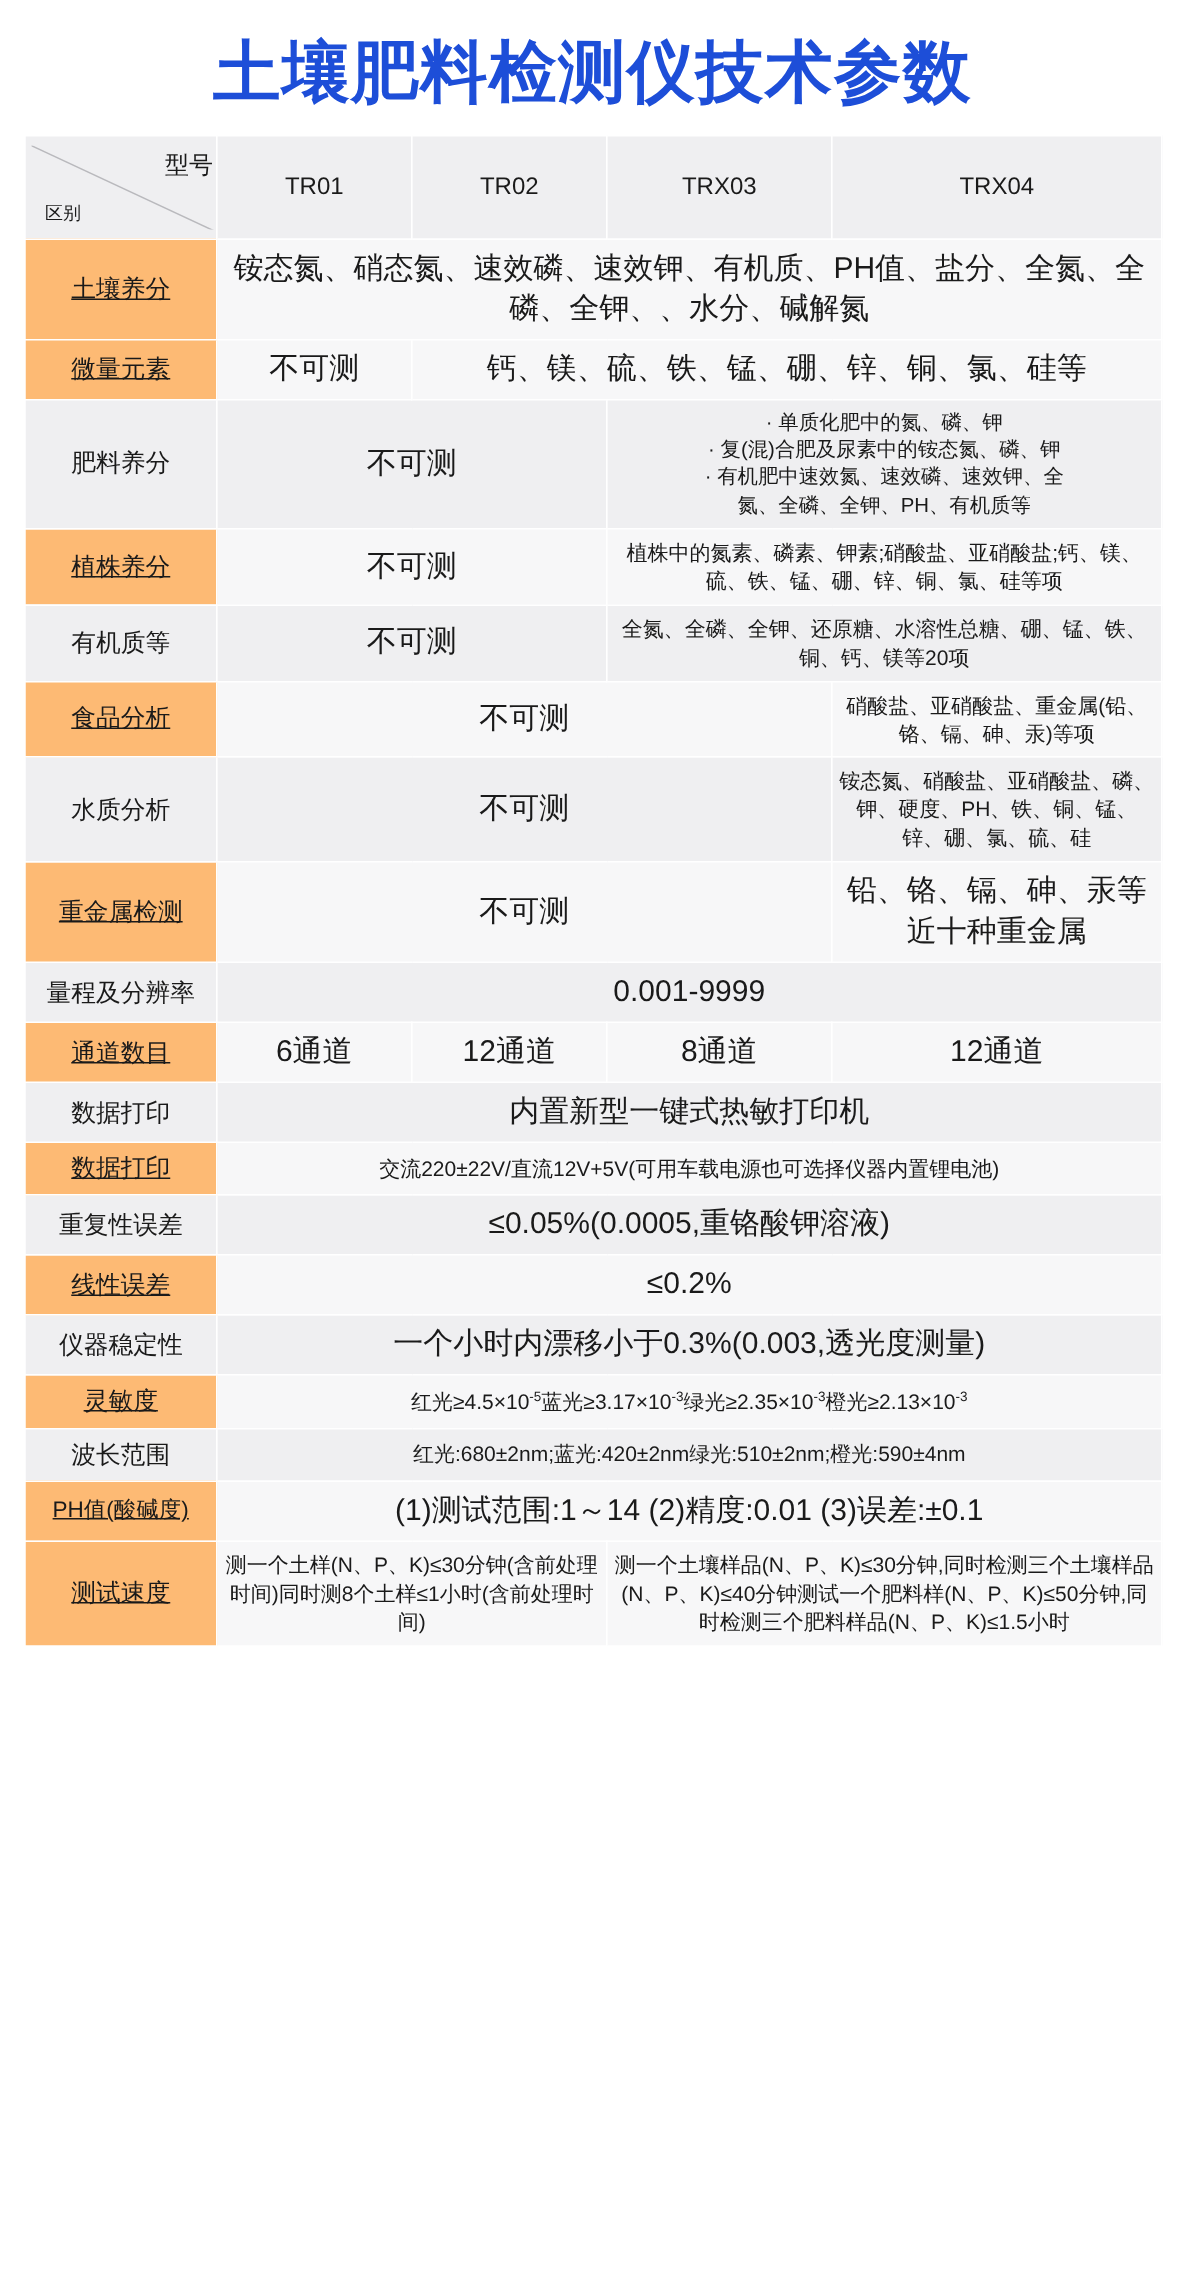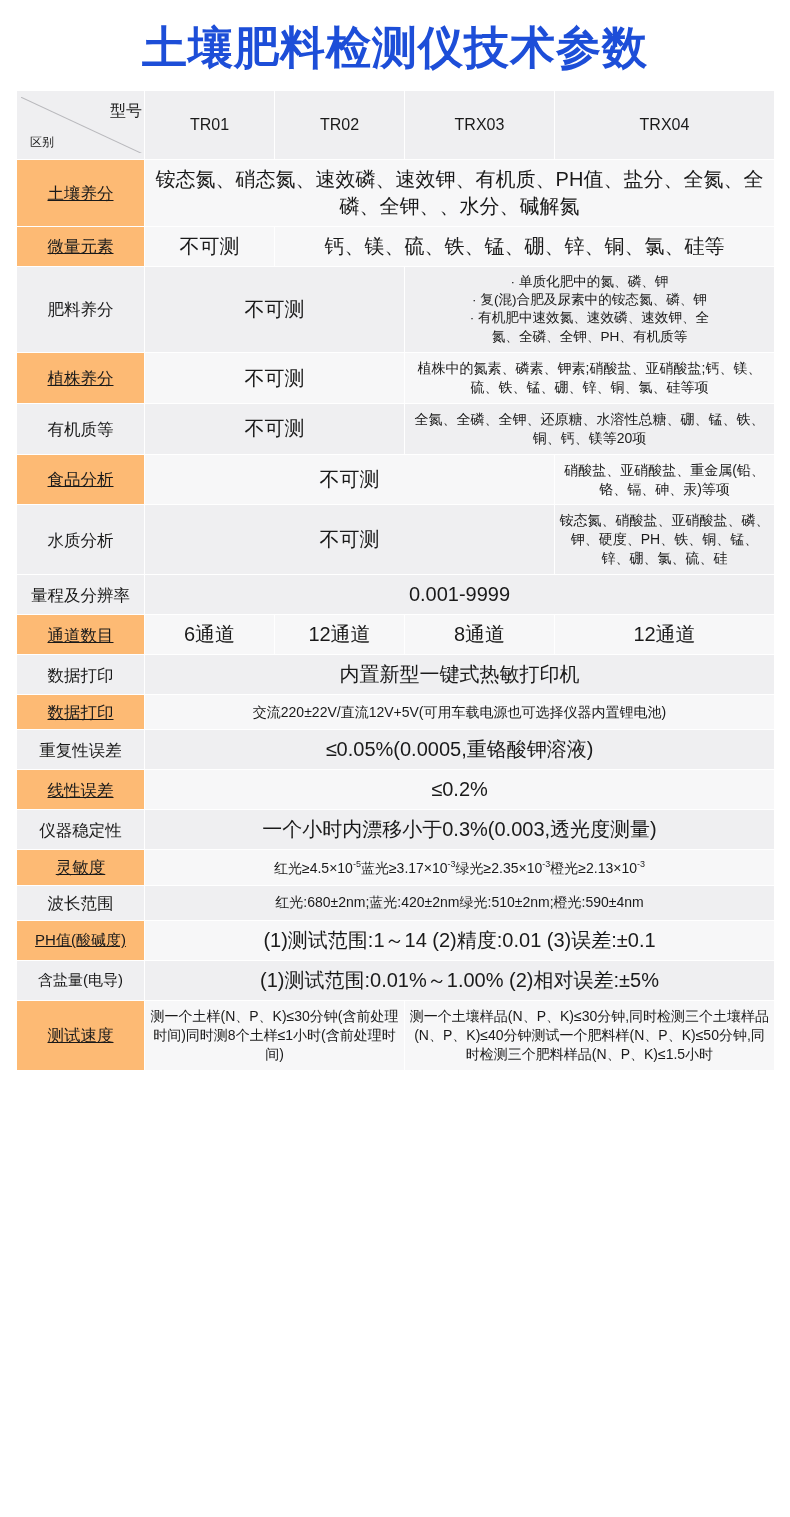--- a/index.html
+++ b/index.html
@@ -166,20 +166,25 @@
         <td colspan="3" class="cellbig">不可测</td>
         <td class="cellsm">硝酸盐、亚硝酸盐、重金属(铅、铬、镉、砷、汞)等项</td>
       </tr>
 
       <tr>
         <td class="label">水质分析</td>
         <td colspan="3" class="cellbig">不可测</td>
         <td class="cellsm">铵态氮、硝酸盐、亚硝酸盐、磷、钾、硬度、PH、铁、铜、锰、锌、硼、氯、硫、硅</td>
       </tr>
 
+      <tr class="alt">
+        <td class="label">重金属检测</td>
+        <td colspan="3" class="cellbig">不可测</td>
+        <td class="cellbig">铅、铬、镉、砷、汞等近十种重金属</td>
+      </tr>
 
       <tr>
         <td class="label">量程及分辨率</td>
         <td colspan="4" class="cellbig">0.001-9999</td>
       </tr>
 
       <tr class="alt">
         <td class="label">通道数目</td>
         <td class="cellbig">6通道</td>
         <td class="cellbig">12通道</td>
@@ -222,24 +227,20 @@
       <tr>
         <td class="label">波长范围</td>
         <td colspan="4" class="cellsm">红光:680±2nm;蓝光:420±2nm绿光:510±2nm;橙光:590±4nm</td>
       </tr>
 
       <tr class="alt">
         <td class="label" style="font-size:15px">PH值(酸碱度)</td>
         <td colspan="4" class="cellbig">(1)测试范围:1～14 (2)精度:0.01 (3)误差:±0.1</td>
       </tr>
 
-      <tr>
-        <td class="label" style="font-size:15px">含盐量(电导)</td>
-        <td colspan="4" class="cellbig">(1)测试范围:0.01%～1.00% (2)相对误差:±5%</td>
-      </tr>
 
       <tr class="alt">
         <td class="label">测试速度</td>
         <td colspan="2" class="cellsm">测一个土样(N、P、K)≤30分钟(含前处理时间)同时测8个土样≤1小时(含前处理时间)</td>
         <td colspan="2" class="cellsm left">测一个土壤样品(N、P、K)≤30分钟,同时检测三个土壤样品(N、P、K)≤40分钟测试一个肥料样(N、P、K)≤50分钟,同时检测三个肥料样品(N、P、K)≤1.5小时</td>
       </tr>
 
     </tbody>
   </table>
 </div>

